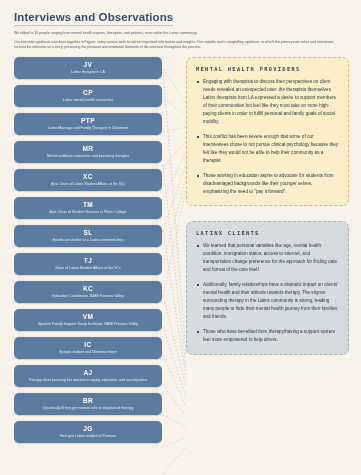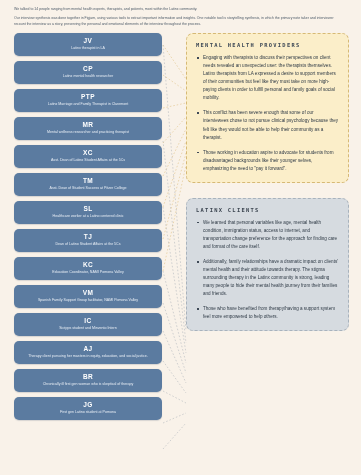--- a/index.html
+++ b/index.html
@@ -146,20 +146,21 @@
     height: 1.8px;
     background: #3f4a57;
   }
 </style>
 </head>
 <body>
 
 <div class="page">
 
   <div class="header">
+    <div class="page-title">Interviews and Observations</div>
     <p class="intro-p">We talked to 14 people ranging from mental health experts, therapists, and patients, most within the Latinx community.</p>
     <p class="intro-p">Our interview synthesis was done together in Figjam, using various tools to extract important information and insights. One notable tool is storytelling synthesis, in which the primary note taker and  interviewer recount the interview as a story, preserving the personal and emotional elements of the interview throughout the process.</p>
   </div>
 
   <div class="body-area">
 
     <svg class="connectors" viewBox="0 0 361 428" preserveAspectRatio="none" aria-hidden="true">
       <g stroke="#d8b36a" stroke-width="0.55" stroke-dasharray="1.6 1.9" fill="none" opacity="0.85">
         <path d="M163,14 L186,48"></path>
         <path d="M163,44 L186,60"></path>

